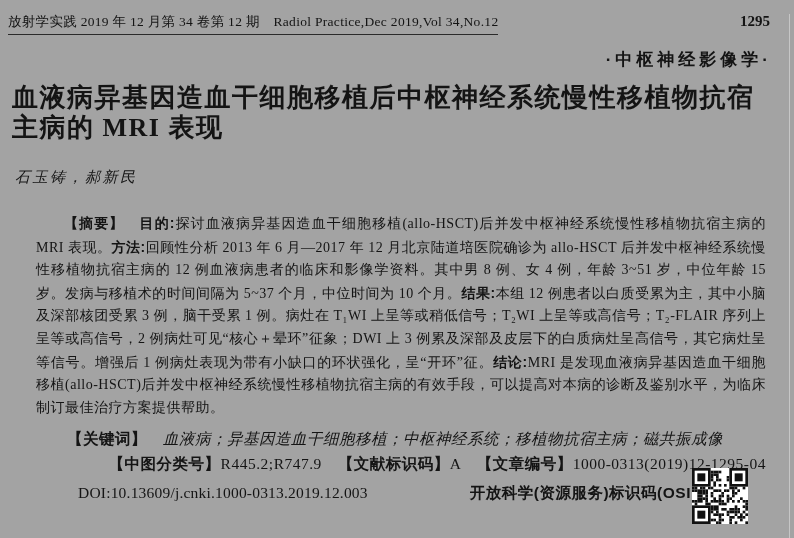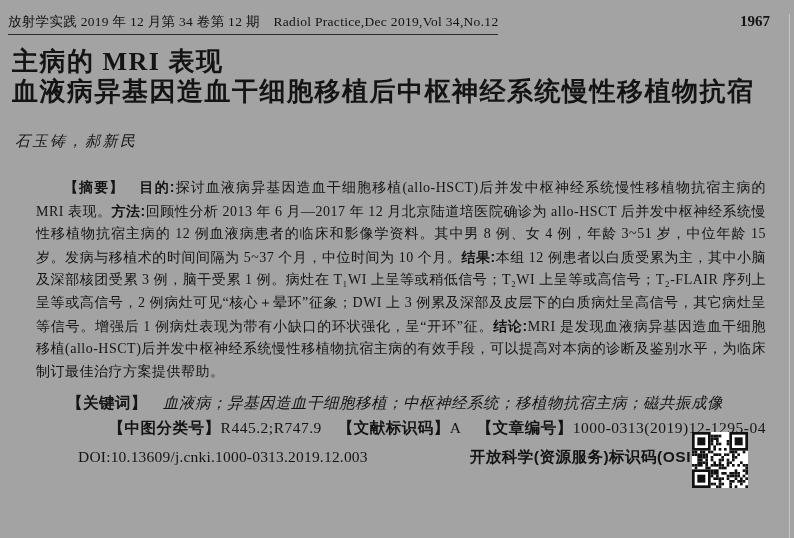--- a/index.html
+++ b/index.html
@@ -116,27 +116,28 @@
 </style>
 </head>
 <body>
 
 <div class="page">
 
   <div class="page-edge-line"></div>
 
   <div class="header-row">
     <span class="journal-info">放射学实践 2019 年 12 月第 34 卷第 12 期　Radiol Practice,Dec 2019,Vol 34,No.12</span>
-    <span class="page-number">1967</span>
+    <span class="page-number">1295</span>
   </div>
 
+  <div class="section-label">·中枢神经影像学·</div>
 
   <h1 class="article-title">
+    <div>血液病异基因造血干细胞移植后中枢神经系统慢性移植物抗宿</div>
     <div>主病的 MRI 表现</div>
-    <div>血液病异基因造血干细胞移植后中枢神经系统慢性移植物抗宿</div>
   </h1>
 
   <div class="authors">石玉铸，郝新民</div>
 
   <p class="abstract"><span class="seg-bold">【摘要】　目的:</span><span>探讨血液病异基因造血干细胞移植(allo-HSCT)后并发中枢神经系统慢性移植物抗宿主病的 MRI 表现。</span><span class="seg-bold">方法:</span><span>回顾性分析 2013 年 6 月—2017 年 12 月北京陆道培医院确诊为 allo-HSCT 后并发中枢神经系统慢性移植物抗宿主病的 12 例血液病患者的临床和影像学资料。其中男 8 例、女 4 例，年龄 3~51 岁，中位年龄 15 岁。发病与移植术的时间间隔为 5~37 个月，中位时间为 10 个月。</span><span class="seg-bold">结果:</span><span>本组 12 例患者以白质受累为主，其中小脑及深部核团受累 3 例，脑干受累 1 例。病灶在 T₁WI 上呈等或稍低信号；T₂WI 上呈等或高信号；T₂-FLAIR 序列上呈等或高信号，2 例病灶可见“核心＋晕环”征象；DWI 上 3 例累及深部及皮层下的白质病灶呈高信号，其它病灶呈等信号。增强后 1 例病灶表现为带有小缺口的环状强化，呈“开环”征。</span><span class="seg-bold">结论:</span><span>MRI 是发现血液病异基因造血干细胞移植(allo-HSCT)后并发中枢神经系统慢性移植物抗宿主病的有效手段，可以提高对本病的诊断及鉴别水平，为临床制订最佳治疗方案提供帮助。</span></p>
 
   <div class="keywords-row">
     <span class="seg-bold">【关键词】　</span><span class="keywords-text">血液病；异基因造血干细胞移植；中枢神经系统；移植物抗宿主病；磁共振成像</span>
   </div>
 

